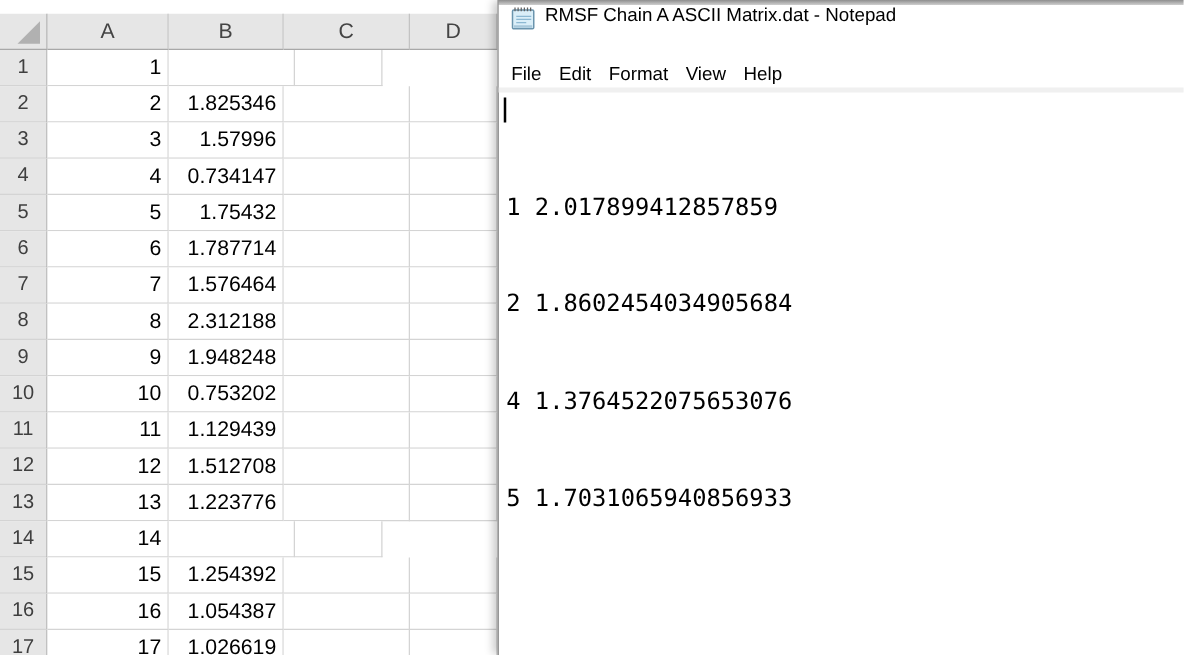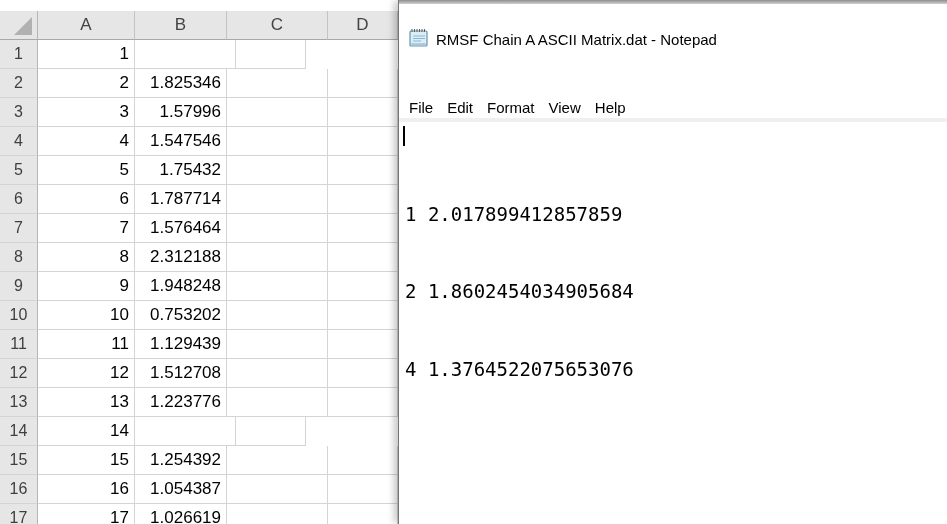--- a/index.html
+++ b/index.html
@@ -22,23 +22,23 @@
   .corner{width:38px;background:var(--sheet-header-bg);border-right:1px solid #b5b5b5;border-bottom:1px solid var(--sheet-header-border);position:relative;}
   .corner-tri{position:absolute;right:5px;bottom:4px;width:0;height:0;border-bottom:18px solid #b1b1b1;border-left:18px solid transparent;}
   .ch{background:var(--sheet-header-bg);border-right:1px solid #c3c3c3;border-bottom:1px solid var(--sheet-header-border);color:var(--sheet-header-text);font-size:17px;display:flex;align-items:center;justify-content:center;}
   .w-a{width:97px;} .w-b{width:92px;} .w-c{width:101px;} .w-d{width:70px;}
   .rh{width:38px;background:var(--sheet-header-bg);border-right:1px solid #b5b5b5;border-bottom:1px solid var(--sheet-gridline);color:#3f3f3f;font-size:16px;display:flex;align-items:center;justify-content:center;}
   .cell{border-right:1px solid var(--sheet-gridline);border-bottom:1px solid var(--sheet-gridline);font-size:17px;color:var(--text);display:flex;align-items:center;justify-content:flex-end;padding-right:5px;background:#fff;}
 
   
   .notepad{position:absolute;left:398px;top:0;right:0;bottom:0;background:#fff;border-left:1px solid var(--window-border);box-shadow:-5px 0 7px -1px rgba(0,0,0,0.22);}
   .np-topborder{height:4px;background:linear-gradient(#8e8e8e,#cfcfcf);}
-  .np-titlebar{height:44px;display:flex;align-items:flex-end;padding-left:9px;gap:7px;font-size:15px;color:var(--text);background:#fff;}
+  .np-titlebar{height:44px;display:flex;align-items:flex-start;padding-left:9px;gap:7px;font-size:15px;color:var(--text);background:#fff;}
   .np-title{white-space:nowrap;}
-  .np-menubar{display:flex;align-items:center;height:26px;padding-left:3px;font-size:15px;color:var(--text);border-bottom:4px solid var(--menu-separator);background:#fff;margin-top:48px;}
+  .np-menubar{display:flex;align-items:center;height:26px;padding-left:3px;font-size:15px;color:var(--text);border-bottom:4px solid var(--menu-separator);background:#fff;}
   .np-menuitem{padding:0 7px;height:100%;display:flex;align-items:center;}
   .np-text{position:relative;padding:2px 0 0 6px;font-family:"DejaVu Sans Mono","Liberation Mono",monospace;font-size:19px;line-height:25.9px;color:var(--text);white-space:pre;}
   .np-caret{position:absolute;left:4px;top:4px;width:2px;height:20px;background:#000;}
   .np-line{height:25.9px;}
   .np-icon{flex:0 0 auto;}
 </style>
 </head>
 <body>
 
 <div class="screen">
@@ -70,21 +70,21 @@
     <div class="row">
         <div class="rh">3</div>
         <div class="cell w-a">3</div>
         <div class="cell w-b">1.57996</div>
         <div class="cell w-c"></div>
         <div class="cell w-d"></div>
       </div>
     <div class="row">
         <div class="rh">4</div>
         <div class="cell w-a">4</div>
-        <div class="cell w-b">1.547546</div>
+        <div class="cell w-b">0.734147</div>
         <div class="cell w-c"></div>
         <div class="cell w-d"></div>
       </div>
     <div class="row">
         <div class="rh">5</div>
         <div class="cell w-a">5</div>
         <div class="cell w-b">1.75432</div>
         <div class="cell w-c"></div>
         <div class="cell w-d"></div>
       </div>
@@ -191,20 +191,21 @@
       <span class="np-menuitem">Edit</span>
       <span class="np-menuitem">Format</span>
       <span class="np-menuitem">View</span>
       <span class="np-menuitem">Help</span>
     </div>
     <div class="np-text">
       <div class="np-caret"></div>
       <div class="np-line">1 2.017899412857859</div>
       <div class="np-line">2 1.8602454034905684</div>
       <div class="np-line">4 1.3764522075653076</div>
+      <div class="np-line">5 1.7031065940856933</div>
       
       
       
       
       
       
       
       
       
       

